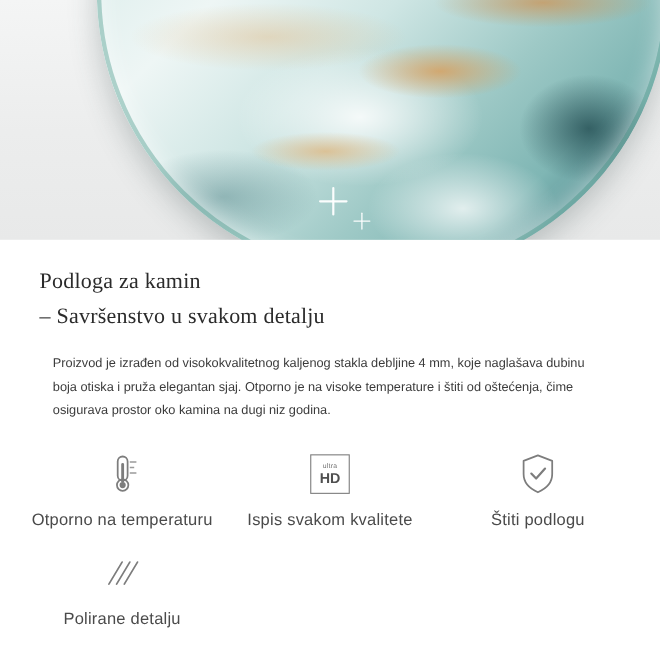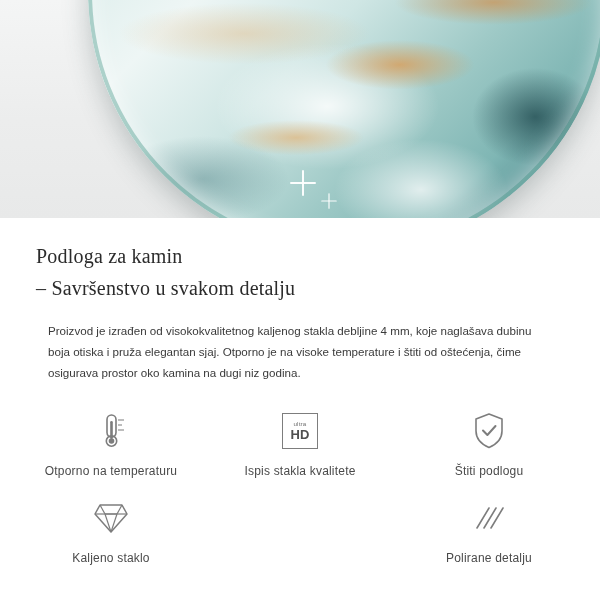--- a/index.html
+++ b/index.html
@@ -127,21 +127,21 @@
     align-items: center;
   }
   .feature-icon {
     height: 44px;
     display: flex;
     align-items: center;
     justify-content: center;
   }
   .feature-label {
     margin-top: 11px;
-    font-size: 12px;
+    font-size: 15px;
     color: #4a4a4a;
     letter-spacing: 0.2px;
     text-align: center;
   }
   .hd-badge {
     width: 34px;
     height: 34px;
     border: 1.6px solid #7d7d7d;
     display: flex;
     flex-direction: column;
@@ -202,51 +202,37 @@
         <div class="feature-label">Otporno na temperaturu</div>
       </div>
 
       <div class="feature">
         <div class="feature-icon">
           <div class="hd-badge">
             <span class="u">ultra</span>
             <span class="hd">HD</span>
           </div>
         </div>
-        <div class="feature-label">Ispis stakla kvalitete</div>
+        <div class="feature-label">Ispis svakom kvalitete</div>
       </div>
 
       <div class="feature">
         <div class="feature-icon">
           <svg width="36" height="40" viewBox="0 0 36 40">
             <path d="M18 3 L31 8 V20 C31 28 25 33.5 18 36.5 C11 33.5 5 28 5 20 V8 Z" fill="none" stroke="#7d7d7d" stroke-width="1.6" stroke-linejoin="round"></path>
             <path d="M12 19.5 L16.4 24 L24.5 15" fill="none" stroke="#7d7d7d" stroke-width="2" stroke-linecap="round" stroke-linejoin="round"></path>
           </svg>
         </div>
         <div class="feature-label">Štiti podlogu</div>
       </div>
 
     </div>
 
     <div class="feature-row" style="margin-top:18px;">
 
-      <div class="feature">
-        <div class="feature-icon">
-          <svg width="38" height="36" viewBox="0 0 38 36">
-            <path d="M8 5 H30 L35 14 L19 32 L3 14 Z" fill="none" stroke="#7d7d7d" stroke-width="1.5" stroke-linejoin="round"></path>
-            <line x1="3" y1="14" x2="35" y2="14" stroke="#7d7d7d" stroke-width="1.2"></line>
-            <line x1="8" y1="5" x2="13" y2="14" stroke="#7d7d7d" stroke-width="1.2"></line>
-            <line x1="30" y1="5" x2="25" y2="14" stroke="#7d7d7d" stroke-width="1.2"></line>
-            <line x1="13" y1="14" x2="19" y2="32" stroke="#7d7d7d" stroke-width="1.2"></line>
-            <line x1="25" y1="14" x2="19" y2="32" stroke="#7d7d7d" stroke-width="1.2"></line>
-            <line x1="13" y1="14" x2="25" y2="14" stroke="#7d7d7d" stroke-width="1.2"></line>
-          </svg>
-        </div>
-        <div class="feature-label">Kaljeno staklo</div>
-      </div>
 
       <div class="feature">
         <div class="feature-icon">
           <svg width="36" height="32" viewBox="0 0 36 32">
             <line x1="6" y1="26" x2="18" y2="6" stroke="#7d7d7d" stroke-width="1.6" stroke-linecap="round"></line>
             <line x1="13" y1="26" x2="25" y2="6" stroke="#7d7d7d" stroke-width="1.6" stroke-linecap="round"></line>
             <line x1="20" y1="26" x2="32" y2="6" stroke="#7d7d7d" stroke-width="1.6" stroke-linecap="round"></line>
           </svg>
         </div>
         <div class="feature-label">Polirane detalju</div>

